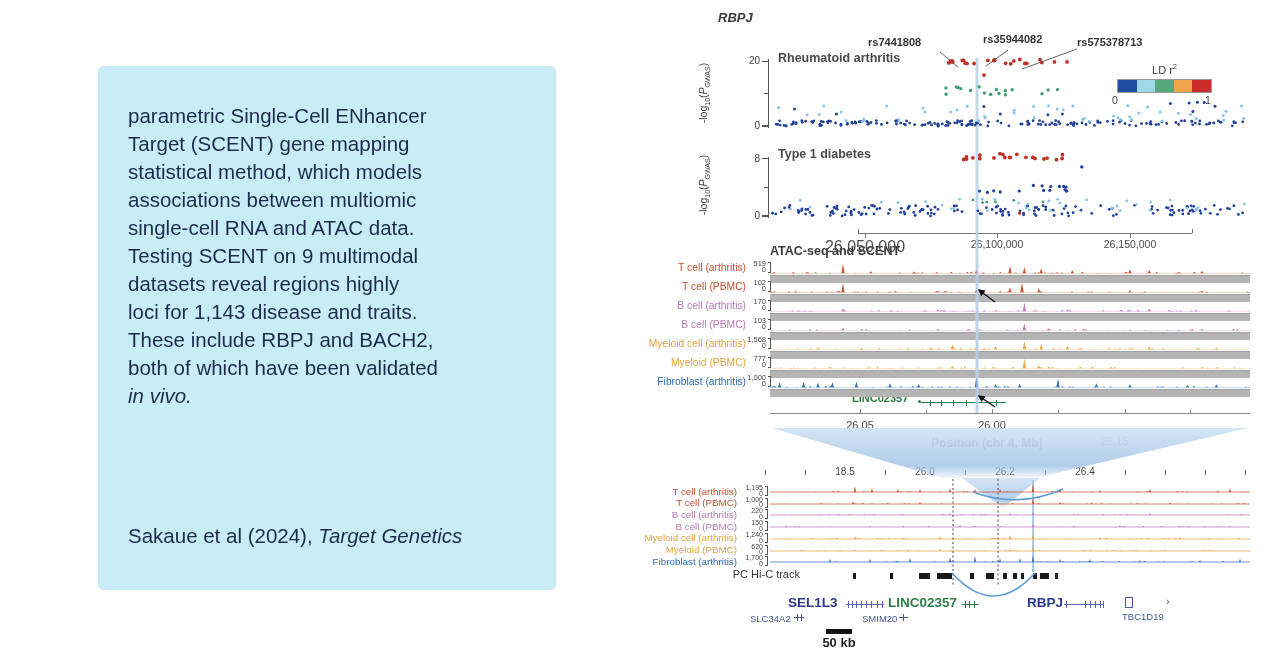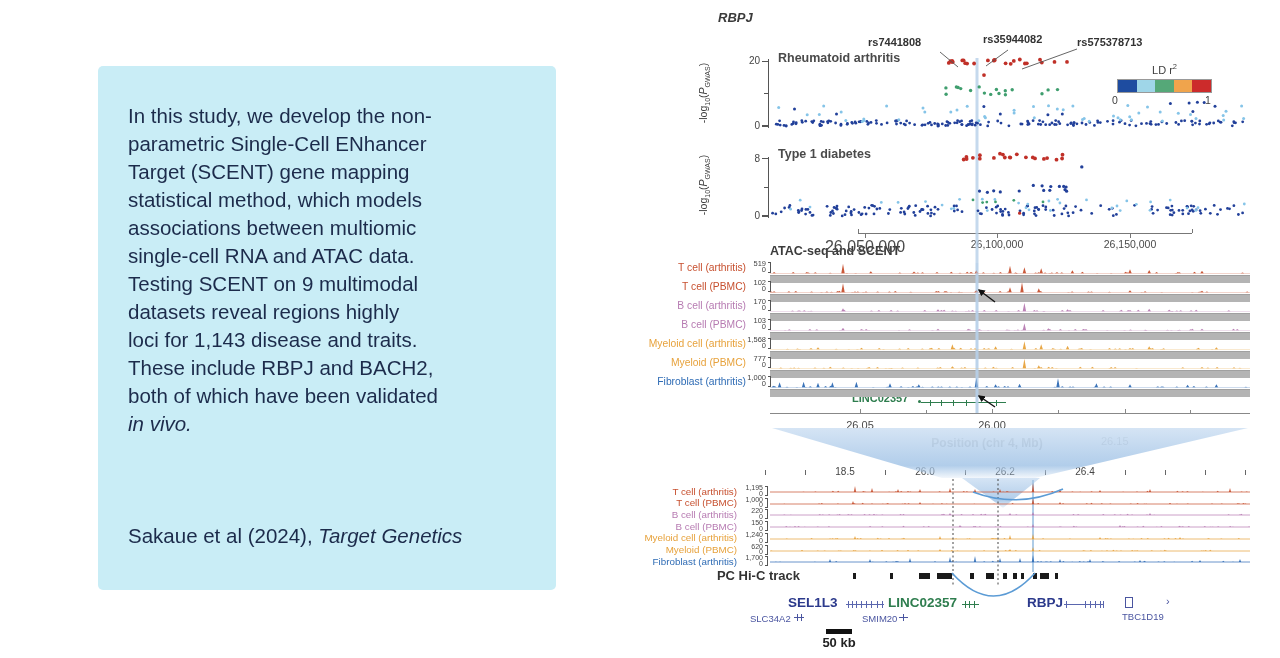--- a/index.html
+++ b/index.html
@@ -19,21 +19,20 @@
   .ctr{text-align:center;}
   .rgt{text-align:right;}
   .rbr{border-top:1px solid #555;border-bottom:1px solid #555;border-right:1px solid #555;}
   .nw{white-space:nowrap;}
 </style>
 </head>
 <body>
 
 <div id="summary-box" class="abs" style="background: rgb(201, 237, 246);"></div>
 <div id="summary-lines" class="abs" style="color: rgb(28, 43, 75);">
-    <div class="sline">In this study, we develop the non-</div>
     <div class="sline">parametric Single-Cell ENhancer</div>
     <div class="sline">Target (SCENT) gene mapping</div>
     <div class="sline">statistical method, which models</div>
     <div class="sline">associations between multiomic</div>
     <div class="sline">single-cell RNA and ATAC data.</div>
     <div class="sline">Testing SCENT on 9 multimodal</div>
     <div class="sline">datasets reveal regions highly</div>
     <div class="sline">loci for 1,143 disease and traits.</div>
     <div class="sline">These include RBPJ and BACH2,</div>
     <div class="sline">both of which have been validated</div>
@@ -48,21 +47,21 @@
   <div class="abs ptitle" style="left:778px;top:51px">Rheumatoid arthritis</div>
   <div class="abs ptitle" style="left:778px;top:147px">Type 1 diabetes</div>
 
   <div class="abs ylab" style="left:644px;top:86px"><span>-log</span><sub>10</sub><span>(</span><span class="it">P</span><sub>GWAS</sub><span>)</span></div>
   <div class="abs ylab" style="left:644px;top:178px"><span>-log</span><sub>10</sub><span>(</span><span class="it">P</span><sub>GWAS</sub><span>)</span></div>
 
   <div class="abs flab nw" style="left:770px;top:244px;font-size:12.5px;font-weight:bold">ATAC-seq and SCENT</div>
 
   <div class="abs ctr nw" style="left:907px;top:436px;width:160px;font-size:12px;font-weight:bold;color:#3b3b3b">Position (chr 4, Mb)</div>
 
-  <div class="abs rgt nw" style="left:660px;top:568px;width:140px;font-size:13px;font-weight:bold;color:#333">PC Hi-C track</div>
+  <div class="abs rgt nw" style="left:660px;top:568px;width:140px;font-size:11px;font-weight:normal;color:#333">PC Hi-C track</div>
 
   <div class="abs ctr nw" style="left:809px;top:635px;width:60px;font-size:13px;font-weight:bold;color:#222">50 kb</div>
 
   <div class="abs ctr nw" style="left:1118px;top:62px;width:93px;font-size:11px;color:#3d3d3d"><span>LD r</span><sup style="font-size:7.5px">2</sup></div>
   <div id="ld-boxes" class="abs" style="left:1118px;top:80px;width:93px;height:12px;outline:1px solid #999">
       <div style="position: absolute; left: 0px; top: 0px; width: 18.5px; height: 12px; background: rgb(30, 76, 160);"></div>
       <div style="position: absolute; left: 18.5px; top: 0px; width: 18.5px; height: 12px; background: rgb(159, 214, 232);"></div>
       <div style="position: absolute; left: 37px; top: 0px; width: 18.5px; height: 12px; background: rgb(85, 168, 120);"></div>
       <div style="position: absolute; left: 55.5px; top: 0px; width: 18.5px; height: 12px; background: rgb(240, 164, 76);"></div>
       <div style="position: absolute; left: 74px; top: 0px; width: 18.5px; height: 12px; background: rgb(204, 43, 43);"></div>

